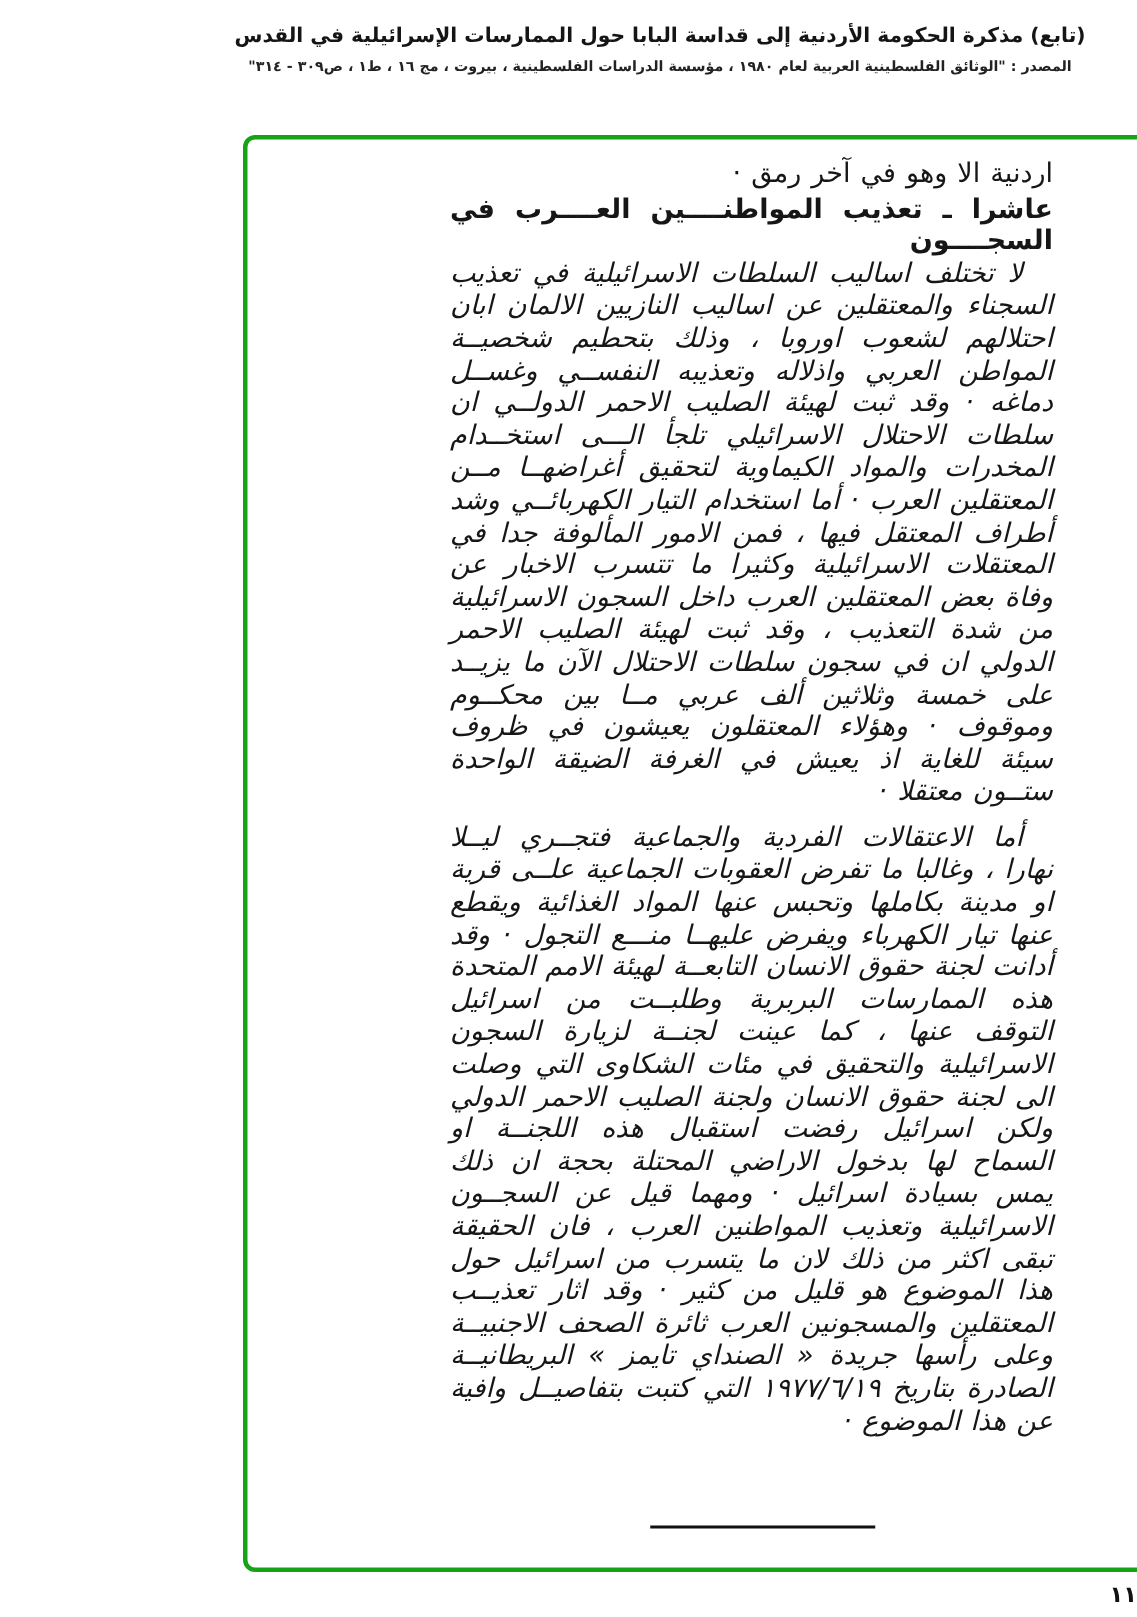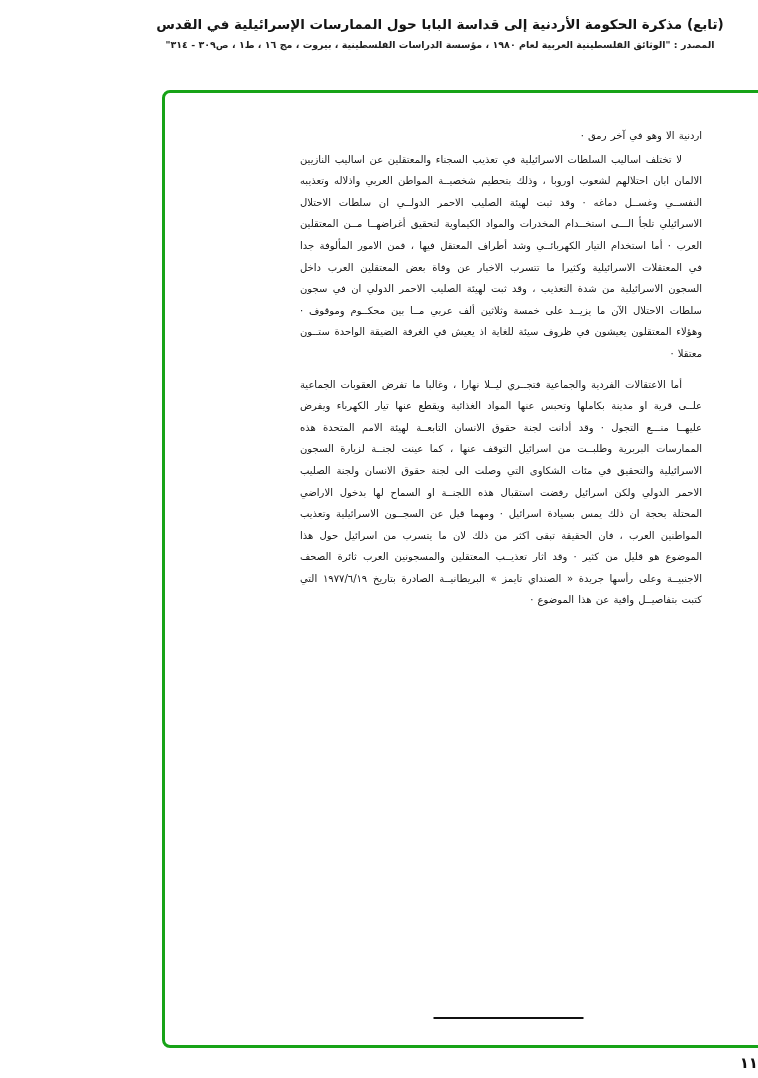--- a/index.html
+++ b/index.html
@@ -40,24 +40,24 @@
     left: 40px;
     top: 90px;
     width: 672px;
     height: 952px;
     border: 3px solid #17a317; 
     border-radius: 8px;
     background: #ffffff;
   }
   .text-column {
     width: 402px;
-    margin: 32px auto 0 auto;
+    margin: 12px auto 0 auto;
     direction: rtl;
     text-align: justify;
-    font-size: 10px;
+    font-size: 18px;
     line-height: 21.6px;
     color: #161616;
     word-spacing: 1px;
   }
   .opening {
     margin: 0 0 2px 0;
     text-align: right;
   }
   .heading-l1 {
     margin: 1px 0 0 0;
@@ -66,20 +66,21 @@
     text-align-last: justify;
   }
   .heading-l2 {
     margin: 0 0 3px 0;
     font-weight: bold;
     text-align: right;
   }
   .para {
     margin: 0 0 9px 0;
     text-indent: 20px;
+    font-style: italic;
   }
   .footnote-rule {
     position: absolute;
     bottom: 26px;
     left: 50%;
     transform: translateX(-45%);
     width: 150px;
     border-top: 2px solid #111;
   }
   .page-number {
@@ -99,20 +100,21 @@
 <div class="page">
 
   <div class="header">
     <div class="title">(تابع)  مذكرة الحكومة الأردنية إلى قداسة البابا حول الممارسات الإسرائيلية في القدس</div>
     <div class="source">المصدر : "الوثائق الفلسطينية العربية لعام ١٩٨٠ ،  مؤسسة الدراسات الفلسطينية ، بيروت ، مج ١٦ ، ط١ ، ص٣٠٩ - ٣١٤"</div>
   </div>
 
   <div class="green-box" style="border-color: rgb(23, 163, 23);">
     <div class="text-column">
       <p class="opening">اردنية الا وهو في آخر رمق ·</p>
+      <p class="heading-l1">عاشرا ـ  تعذيب المواطنــــين العــــرب  في  السجــــون</p>
       <p class="para">لا تختلف اساليب السلطات الاسرائيلية في تعذيب السجناء والمعتقلين عن اساليب النازيين الالمان ابان احتلالهم لشعوب اوروبا ، وذلك بتحطيم شخصيــة المواطن العربي واذلاله وتعذيبه النفســي وغســل دماغه · وقد ثبت لهيئة الصليب الاحمر الدولــي ان سلطات الاحتلال الاسرائيلي تلجأ الـــى استخــدام المخدرات والمواد الكيماوية لتحقيق أغراضهــا مــن المعتقلين العرب · أما استخدام التيار الكهربائــي وشد أطراف المعتقل فيها ، فمن الامور المألوفة جدا في المعتقلات الاسرائيلية وكثيرا ما تتسرب الاخبار عن وفاة بعض المعتقلين العرب داخل السجون الاسرائيلية من شدة التعذيب ، وقد ثبت لهيئة الصليب الاحمر الدولي ان في سجون سلطات الاحتلال الآن ما يزيــد على خمسة وثلاثين ألف عربي مــا بين محكــوم وموقوف · وهؤلاء المعتقلون يعيشون في ظروف سيئة للغاية اذ يعيش في الغرفة الضيقة الواحدة ستــون معتقلا ·</p>
       <p class="para">أما الاعتقالات الفردية والجماعية فتجــري ليــلا نهارا ، وغالبا ما تفرض العقوبات الجماعية علــى قرية او مدينة بكاملها وتحبس عنها المواد الغذائية ويقطع عنها تيار الكهرباء ويفرض عليهــا منـــع التجول · وقد أدانت لجنة حقوق الانسان التابعــة لهيئة الامم المتحدة هذه الممارسات البربرية وطلبــت من اسرائيل التوقف عنها ، كما عينت لجنــة لزيارة السجون الاسرائيلية والتحقيق في مئات الشكاوى التي وصلت الى لجنة حقوق الانسان ولجنة الصليب الاحمر الدولي ولكن اسرائيل رفضت استقبال هذه اللجنــة او السماح لها بدخول الاراضي المحتلة بحجة ان ذلك يمس بسيادة اسرائيل · ومهما قيل عن السجــون الاسرائيلية وتعذيب المواطنين العرب ، فان الحقيقة تبقى اكثر من ذلك لان ما يتسرب من اسرائيل حول هذا الموضوع هو قليل من كثير · وقد اثار تعذيــب المعتقلين والمسجونين العرب ثائرة الصحف الاجنبيــة وعلى رأسها جريدة « الصنداي تايمز » البريطانيــة الصادرة بتاريخ ١٩٧٧/٦/١٩ التي كتبت بتفاصيــل وافية عن هذا الموضوع ·</p>
     </div>
     <div class="footnote-rule"></div>
   </div>
 
   <div class="page-number">١١</div>
 
 </div>
 

